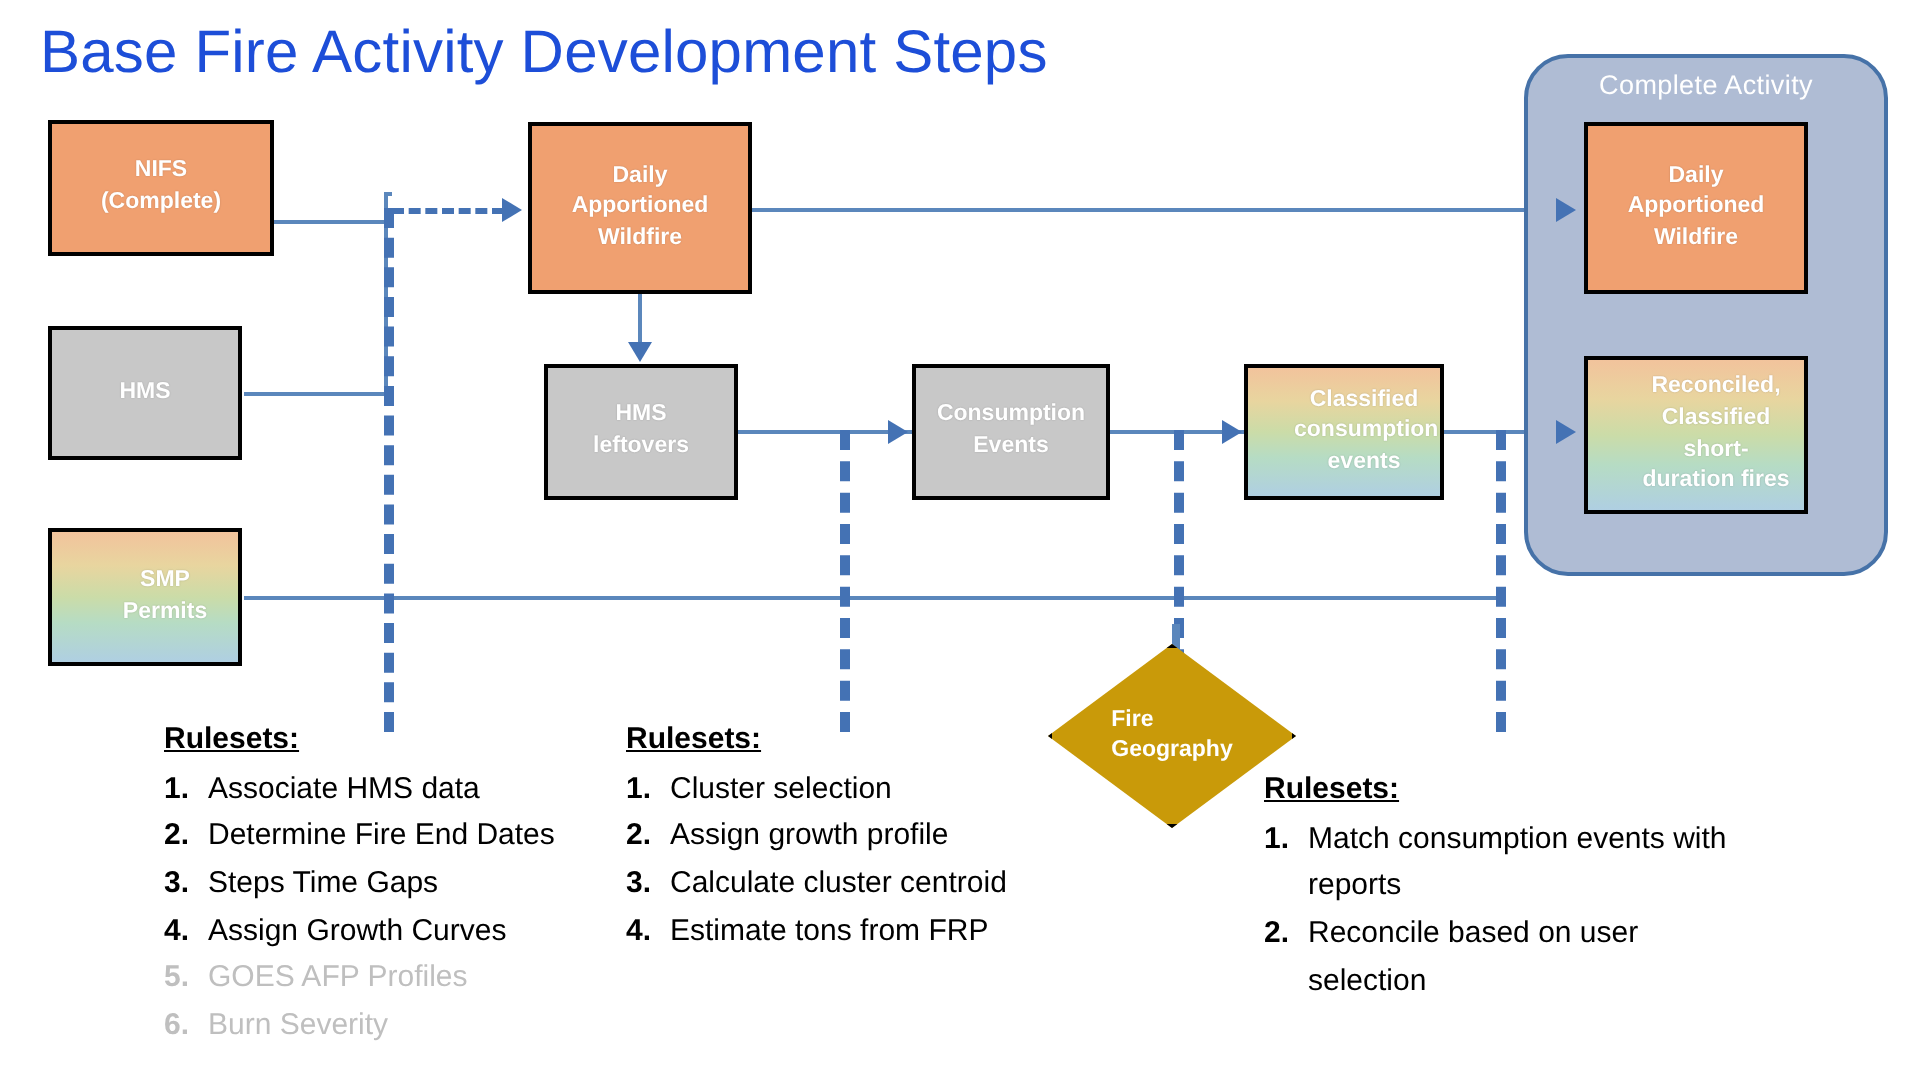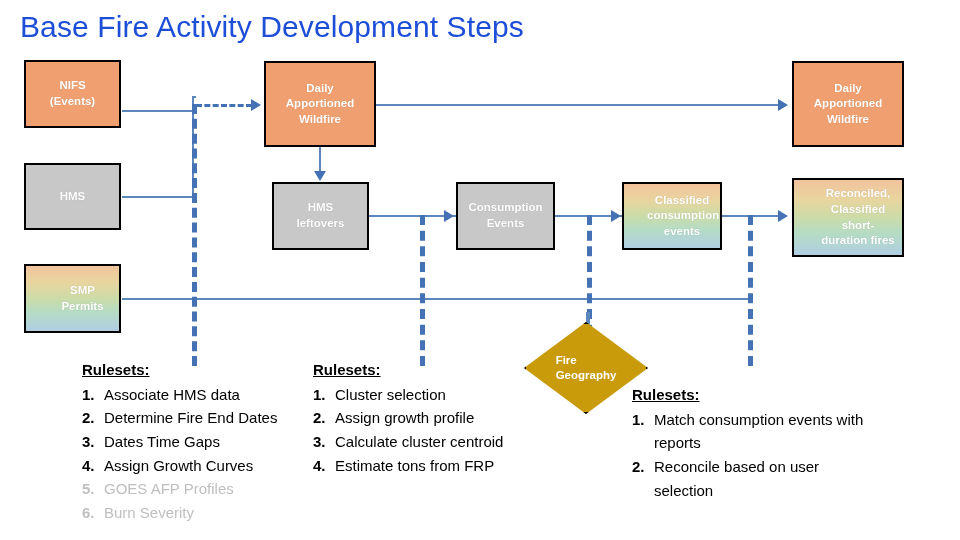--- a/index.html
+++ b/index.html
@@ -228,25 +228,28 @@
 
   <div class="vdash" style="left:587px; top:215px; height:151px;"></div>
 
   <div class="hline" style="left:722px; top:215px; width:62px;"></div>
   <div class="arrow" style="left:778px; top:210px;"></div>
 
   <div class="vdash" style="left:748px; top:215px; height:151px;"></div>
 
   <div class="vline" style="left:586px; top:312px; height:14px; width:4px;"></div>
 
-
-  <div class="node fill-orange" style="left:24px; top:60px; width:97px; height:68px;">
+  <div id="complete-activity">
+    <div id="complete-activity-label">Complete Activity</div>
+  </div>
+
+  <div class="node fill-orange" style="left:24px; top:60px; width:113px; height:68px;">
     <span>
       <span>NIFS</span>
-      <span>(Events)</span>
+      <span>(Complete)</span>
     </span>
   </div>
 
   <div class="node fill-gray" style="left:24px; top:163px; width:97px; height:67px;">
     <span>HMS</span>
   </div>
 
   <div class="node fill-grad" style="left:24px; top:264px; width:97px; height:69px;">
     <span>
       <span>SMP</span>
@@ -316,21 +319,21 @@
       <li>
           <span class="num">1.</span>
           <span class="txt">Associate HMS data</span>
         </li>
       <li>
           <span class="num">2.</span>
           <span class="txt">Determine Fire End Dates</span>
         </li>
       <li>
           <span class="num">3.</span>
-          <span class="txt">Dates Time Gaps</span>
+          <span class="txt">Steps Time Gaps</span>
         </li>
       <li>
           <span class="num">4.</span>
           <span class="txt">Assign Growth Curves</span>
         </li>
       <li class="dim">
           <span class="num">5.</span>
           <span class="txt">GOES AFP Profiles</span>
         </li>
       <li class="dim">

